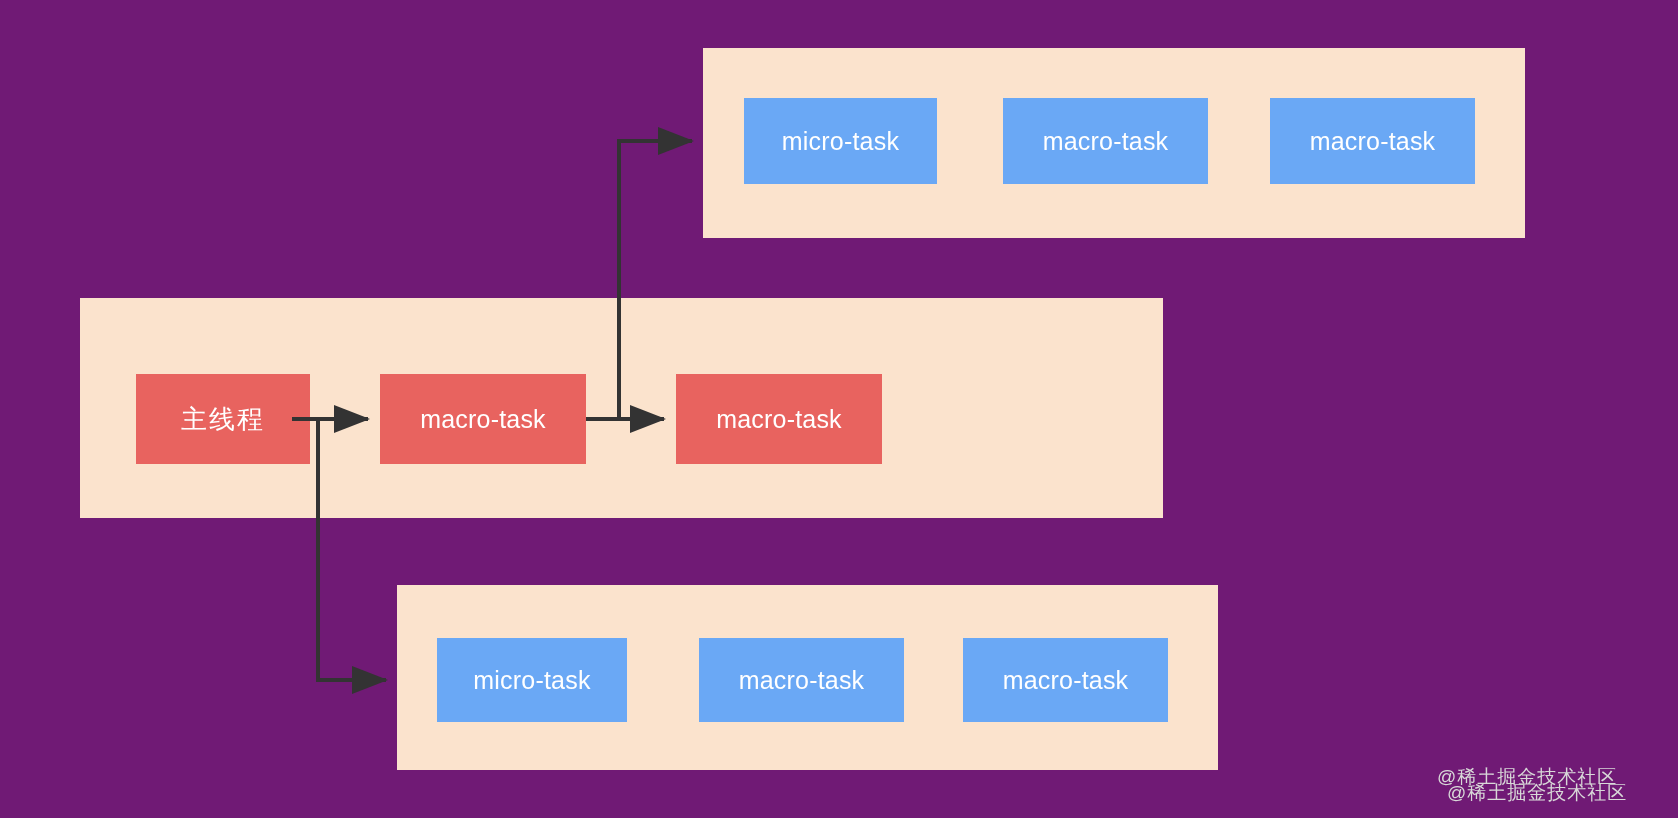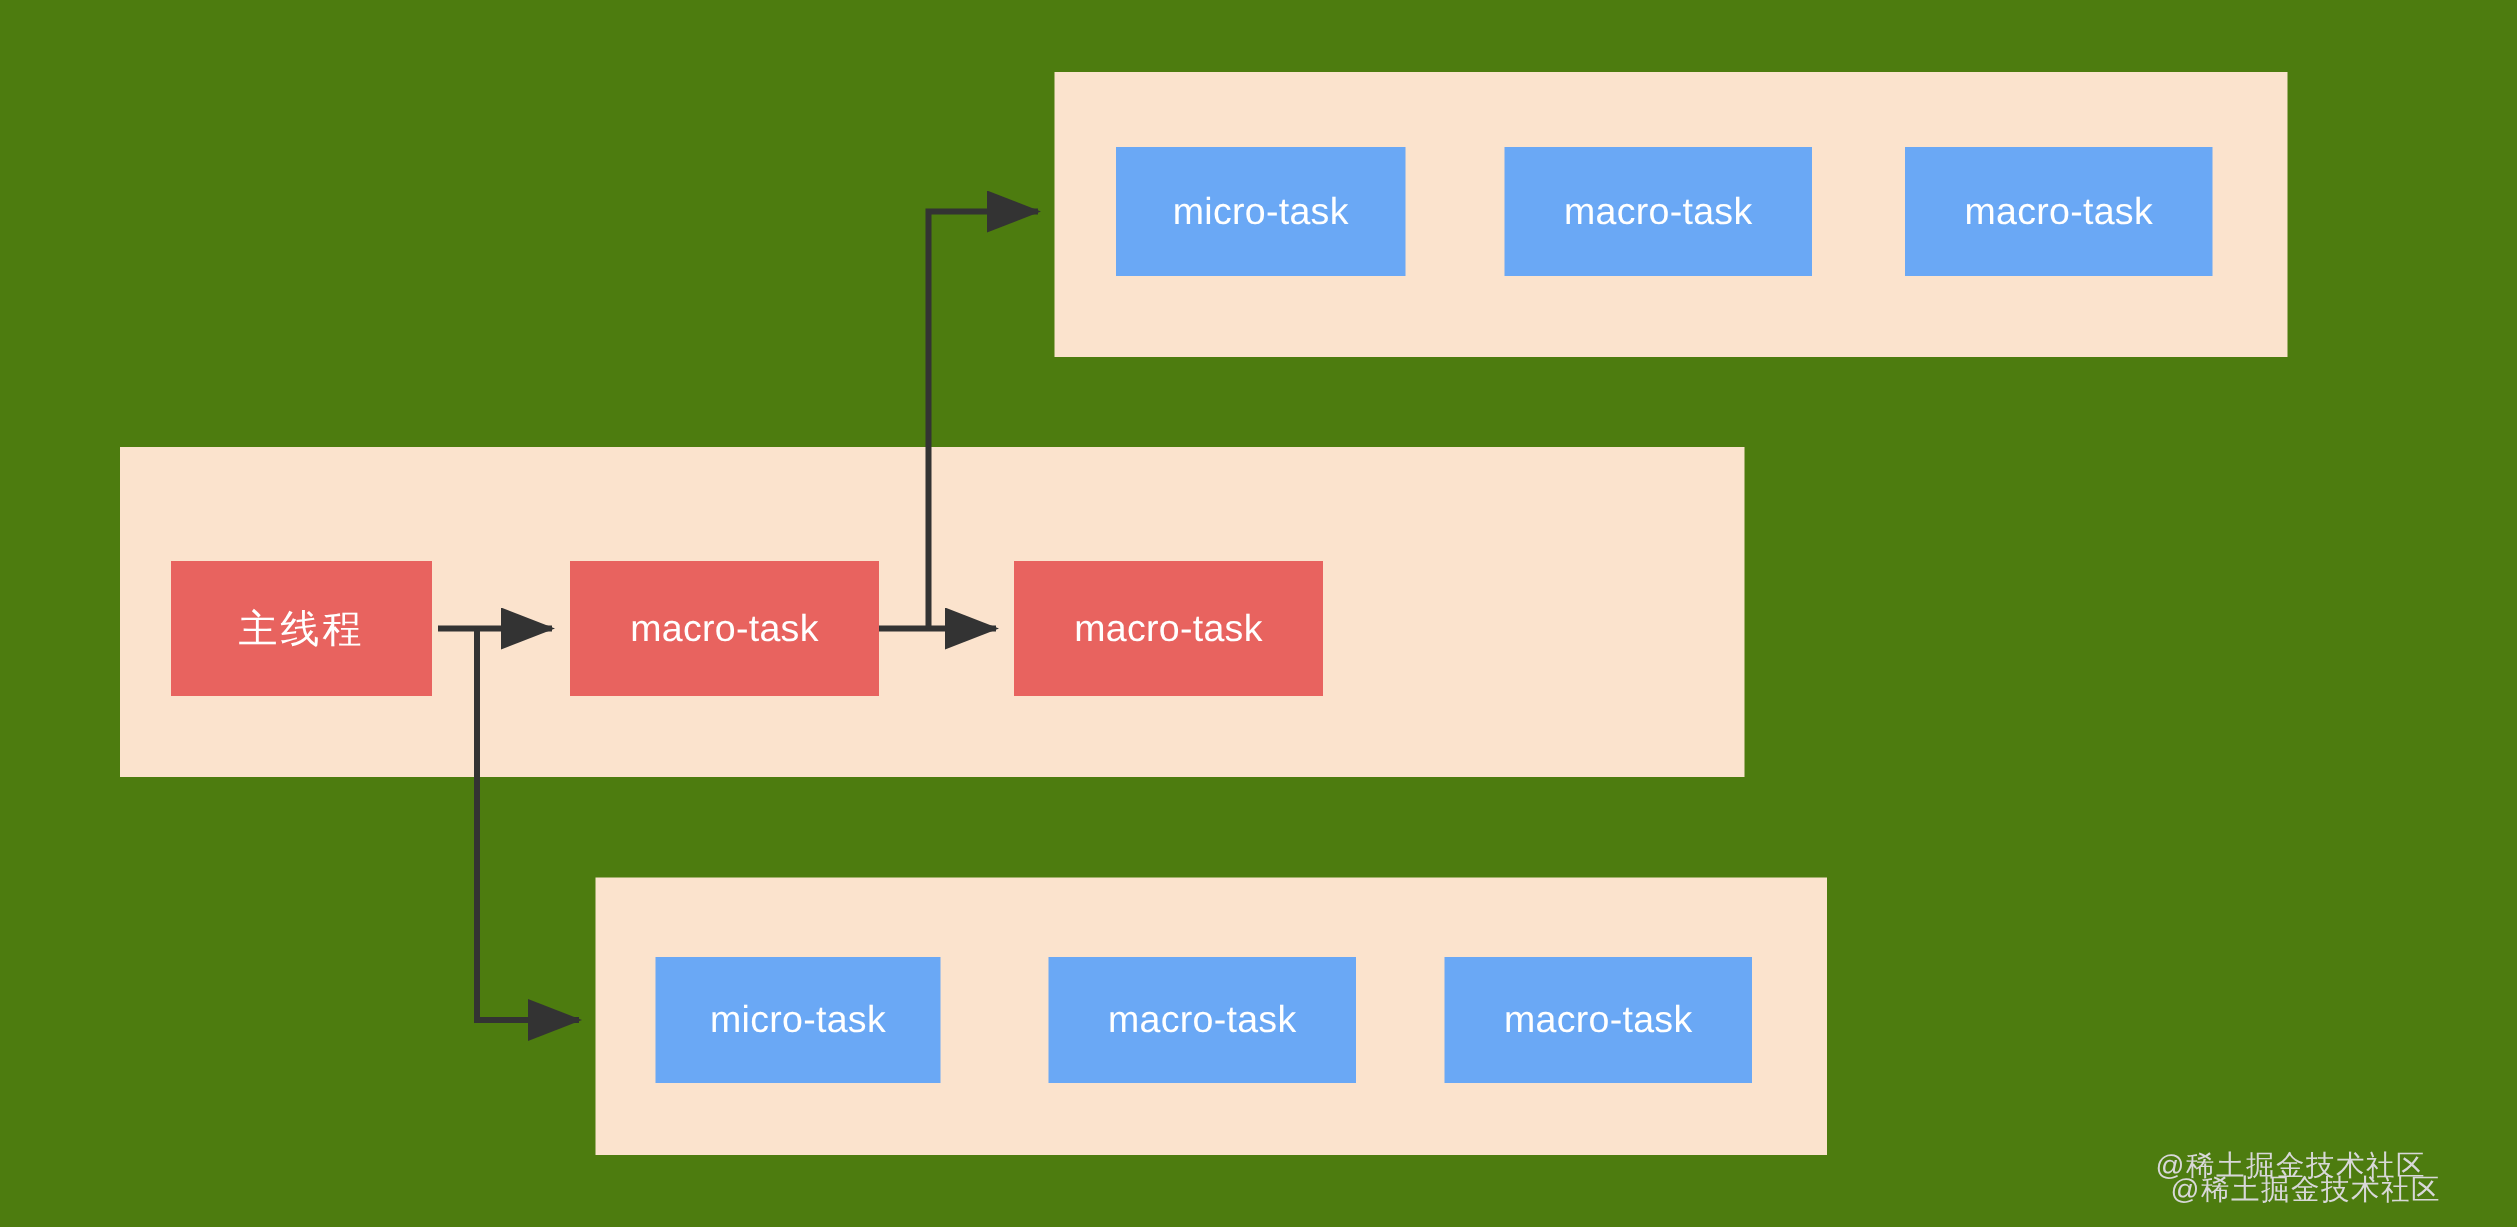--- a/index.html
+++ b/index.html
@@ -8,21 +8,21 @@
     padding: 0;
     background: #ffffff;
   }
   body {
     font-family: "Liberation Sans", "DejaVu Sans", sans-serif;
   }
   #canvas {
     position: relative;
     width: 1678px;
     height: 818px;
-    background: #4d7c0f;
+    background: #701a75;
     overflow: hidden;
   }
 
   
   .group {
     position: absolute;
     background: #fbe3cd;
     box-sizing: border-box;
   }
   #group-top    { left: 703px;  top: 48px;  width: 822px;  height: 190px; }
@@ -47,21 +47,21 @@
   .node.blue { background: #6aa8f5; }
   .node.red  { background: #e8635f; }
   .node.cjk  { font-size: 26px; letter-spacing: 2px; }
 
   
   #top-node-0 { left: 744px;  top: 98px;  width: 193px; height: 86px; }
   #top-node-1 { left: 1003px; top: 98px;  width: 205px; height: 86px; }
   #top-node-2 { left: 1270px; top: 98px;  width: 205px; height: 86px; }
 
   
-  #mid-node-0 { left: 114px; top: 374px; width: 174px; height: 90px; }
+  #mid-node-0 { left: 136px; top: 374px; width: 174px; height: 90px; }
   #mid-node-1 { left: 380px; top: 374px; width: 206px; height: 90px; }
   #mid-node-2 { left: 676px; top: 374px; width: 206px; height: 90px; }
 
   
   #bot-node-0 { left: 437px; top: 638px; width: 190px; height: 84px; }
   #bot-node-1 { left: 699px; top: 638px; width: 205px; height: 84px; }
   #bot-node-2 { left: 963px; top: 638px; width: 205px; height: 84px; }
 
   
   #connectors {

